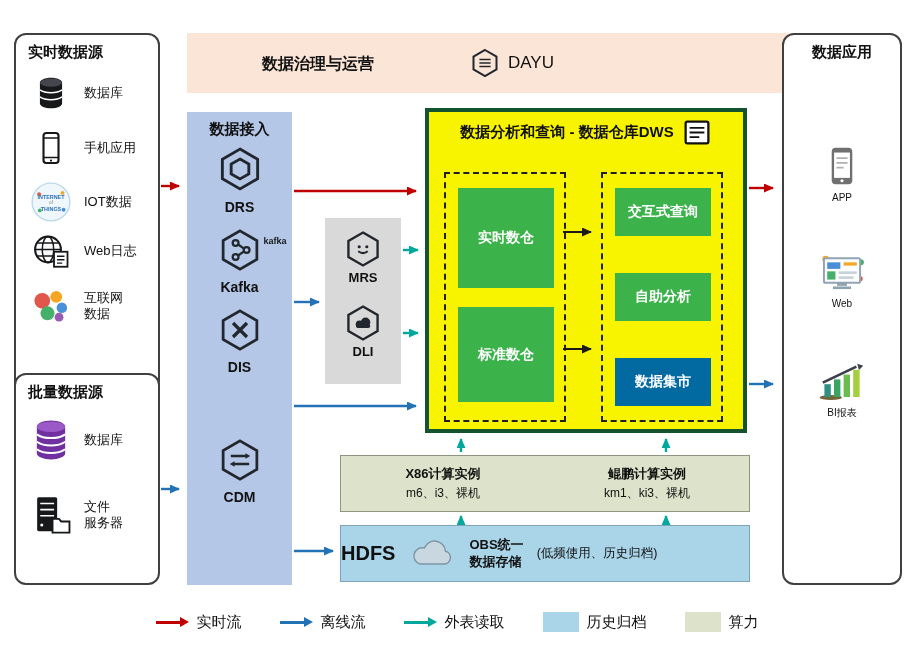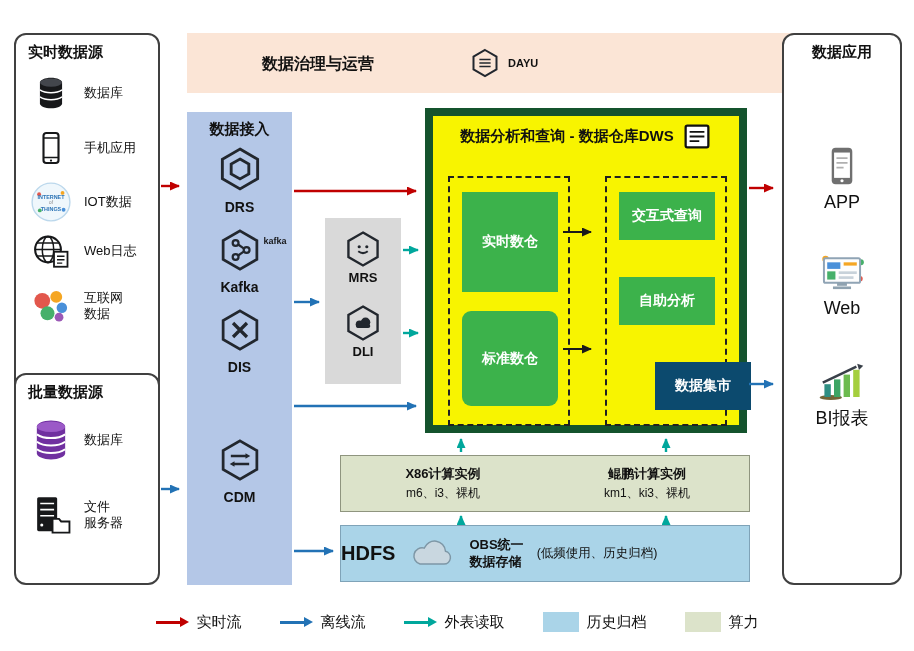--- a/index.html
+++ b/index.html
@@ -12,51 +12,51 @@
   .panel-title{position:absolute;left:12px;top:8px;font-size:15px;font-weight:bold;white-space:nowrap}
   .panel-title.center{left:0;right:0;text-align:center}
 
   .src-item{position:absolute;left:10px;display:flex;align-items:center;gap:8px}
   .iconbox{width:50px;display:flex;justify-content:center;align-items:center;flex:none}
   .src-label{font-size:13px;line-height:1.25;white-space:pre-line}
 
   .banner{position:absolute;left:187px;top:33px;width:648px;height:60px}
   .banner-title{position:absolute;left:75px;top:21px;font-size:16px;font-weight:bold}
   .dayu{position:absolute;left:283px;top:15px;display:flex;align-items:center;gap:8px}
-  .dayu-label{font-size:11px;font-weight:bold}
+  .dayu-label{font-size:17px;font-weight:normal}
 
   .ingestion{position:absolute;left:187px;top:112px;width:105px;height:473px}
   .ing-item{position:absolute;left:0;width:100%;display:flex;flex-direction:column;align-items:center;gap:3px}
   .ing-label{font-size:14px;font-weight:bold}
   .hexwrap{position:relative}
   .kafka-badge{position:absolute;left:46px;top:8px;font-size:9px;font-weight:bold;color:#17181a}
 
   .processing{position:absolute;left:325px;top:218px;width:76px;height:166px}
   .proc-item{position:absolute;left:0;width:100%;display:flex;flex-direction:column;align-items:center;gap:2px}
   .proc-label{font-size:13px;font-weight:bold}
 
-  .dws{position:absolute;left:425px;top:108px;width:322px;height:325px;border:8px solid #14532d}
+  .dws{position:absolute;left:425px;top:108px;width:322px;height:325px;border:4px solid #14532d}
   .dws-title-row{position:absolute;left:0;right:0;top:8px;display:flex;justify-content:center;align-items:center;gap:8px}
   .dws-title{font-size:15px;font-weight:bold}
   .dashed{position:absolute;border:2px dashed #202020}
   .dashed.left{left:15px;top:60px;width:122px;height:250px}
   .dashed.right{left:172px;top:60px;width:122px;height:250px}
   .green{position:absolute;left:12px;width:96px;color:#fff;font-weight:bold;font-size:14px;display:flex;align-items:center;justify-content:center;text-align:center}
 
   .compute{position:absolute;left:340px;top:455px;width:410px;height:57px;border:1px solid #8f957f;display:flex}
   .compute-cell{flex:1;display:flex;flex-direction:column;align-items:center;justify-content:center;gap:2px}
   .compute-title{font-size:13px;font-weight:bold}
   .compute-models{font-size:12px}
 
   .storage{position:absolute;left:340px;top:525px;width:410px;height:57px;border:1px solid #7fa3b8;display:flex;align-items:center;gap:13px}
   .hdfs-label{font-size:20px;font-weight:bold}
   .obs-text{font-size:13px;font-weight:bold;line-height:1.25;white-space:pre-line}
   .obs-note{font-size:12.5px}
   .app-item{position:absolute;left:0;width:100%;display:flex;flex-direction:column;align-items:center;gap:5px}
-  .app-label{font-size:18px}
+  .app-label{font-size:10px}
 
   .legend{position:absolute;left:0;right:0;top:612px;display:flex;justify-content:center;align-items:center;gap:38px}
   .lg-item{display:flex;align-items:center;gap:8px;font-size:15px}
   .lg-arrow{display:inline-flex;align-items:center}
   .lg-shaft{width:24px;height:3px;background:currentColor;display:inline-block}
   .lg-head{width:0;height:0;border-left:9px solid currentColor;border-top:5px solid transparent;border-bottom:5px solid transparent;display:inline-block}
   .lg-swatch{width:36px;height:20px;display:inline-block}
 </style>
 </head>
 <body>
@@ -280,32 +280,32 @@
         <svg width="28" height="25" viewBox="0 0 24 22">
           <rect x="2" y="1.5" width="20" height="19" rx="1.5" fill="#fff" stroke="#111" stroke-width="2"></rect>
           <path d="M5.5 7 L18.5 7 M5.5 11 L18.5 11 M5.5 15 L14 15" stroke="#111" stroke-width="1.6" fill="none"></path>
         </svg>
       </span>
     </div>
     <div class="dashed left">
       <div class="green" style="top: 14px; height: 100px; background: rgb(60, 178, 75);">
         <span>实时数仓</span>
       </div>
-      <div class="green" style="top: 133px; height: 95px; background: rgb(60, 178, 75); border-radius: 9px;">
+      <div class="green" style="top: 133px; height: 95px; background: rgb(60, 178, 75);">
         <span>标准数仓</span>
       </div>
     </div>
     <div class="dashed right">
       <div class="green" style="top: 14px; height: 48px; background: rgb(60, 178, 75);">
         <span>交互式查询</span>
       </div>
       <div class="green" style="top: 99px; height: 48px; background: rgb(60, 178, 75);">
         <span>自助分析</span>
       </div>
-      <div class="green" style="top: 184px; height: 48px; background: #0c4a6e; margin-left: 36px;">
+      <div class="green" style="top: 184px; height: 48px; background: #0369a1;">
         <span>数据集市</span>
       </div>
     </div>
   </div>
 
   <div class="compute" style="background: rgb(220, 227, 202);">
     <div class="compute-cell">
       <span class="compute-title">X86计算实例</span>
       <span class="compute-models">m6、i3、裸机</span>
     </div>

